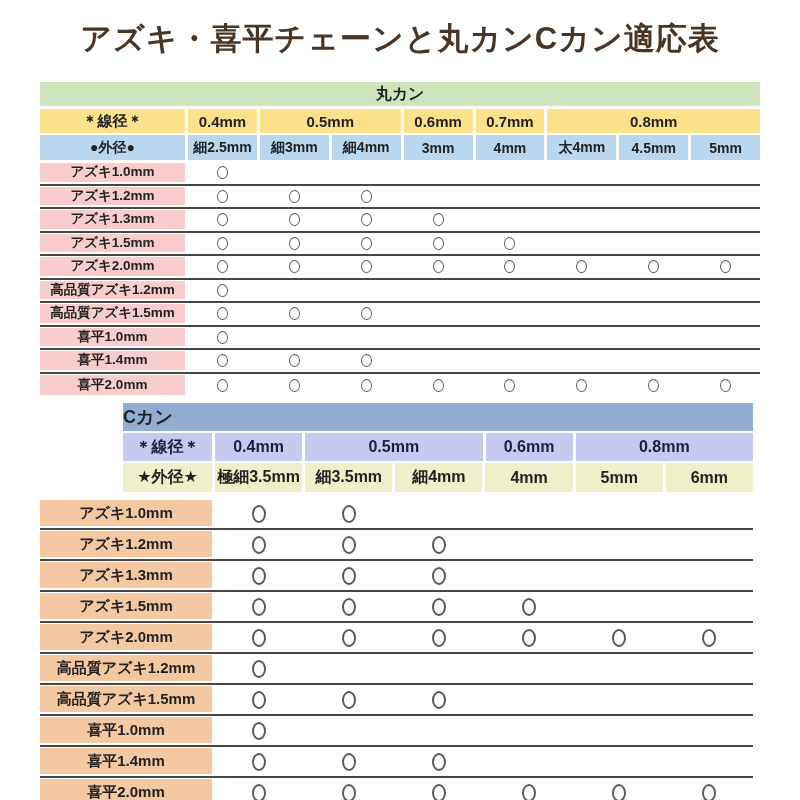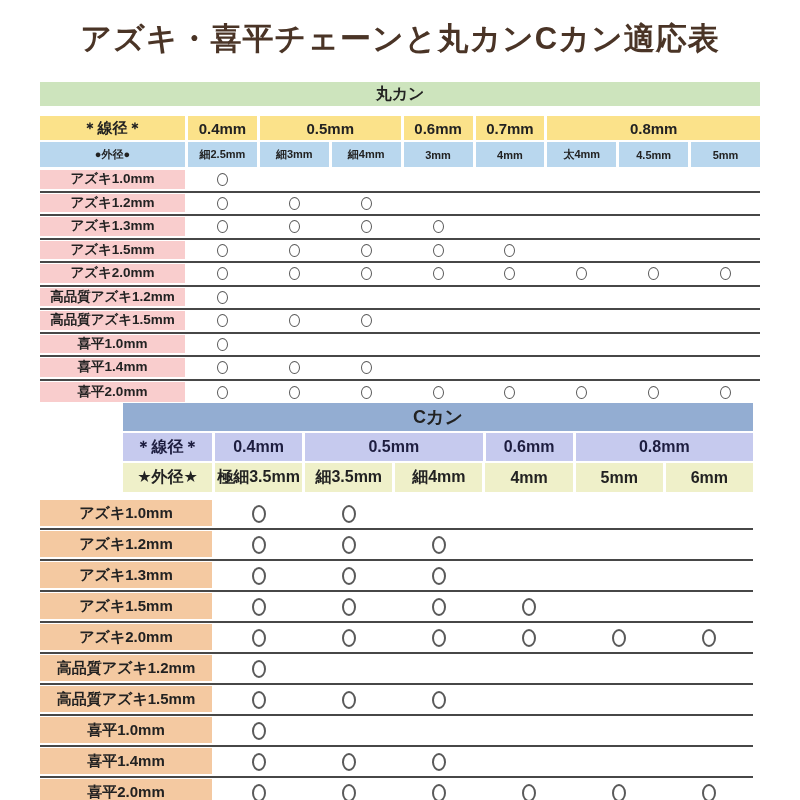--- a/index.html
+++ b/index.html
@@ -14,35 +14,35 @@
     color:var(--title-text);border-bottom:4px solid var(--title-underline);
     padding:6px 16px 25px;
   }
   
   .hcell,.rlabel,.mcell{display:flex;align-items:center;justify-content:center}
   .drow{box-sizing:border-box}
   .mk{border-radius:50%;box-sizing:border-box}
   
   #t1{position:absolute;left:40px;top:82px;width:720px}
   .t1-title{height:24px;line-height:24px;text-align:center;font-size:16px;
-    background:var(--marukan-header-bg);margin-bottom:10px}
+    background:var(--marukan-header-bg);margin-bottom:3px}
   .grid1{display:grid;grid-template-columns:145px repeat(8,1fr);column-gap:3px}
   .hrow{margin-bottom:2px}
   .wire1 .hcell{background:var(--wire-row-bg);height:24px;font-size:15px}
-  .outer1 .hcell{background:var(--outer-row-bg);height:25px;font-size:11px}
+  .outer1 .hcell{background:var(--outer-row-bg);height:25px;font-size:14px}
   .outer1{margin-bottom:2px}
   .r1{height:23.5px;border-bottom:2px solid #474747}
   .r1:last-child{border-bottom:none}
   .r1 .rlabel{background:var(--row-label-bg);font-size:13.5px;
     border-top:1px solid #fff;border-bottom:2px solid #fff}
   .mk1{width:11px;height:13px;border:1.5px solid #595959}
   
   #t2{position:absolute;left:40px;top:403px;width:713px}
   .t2-head{margin-left:83px;width:630px}
-  .t2-title{height:28px;line-height:28px;text-align:center;font-size:18px;
+  .t2-title{height:28px;line-height:28px;font-size:18px;
     background:var(--ckan-header-bg);margin-bottom:2px}
   .grid2h{display:grid;grid-template-columns:89px repeat(6,1fr);column-gap:3px}
   .wire2{margin-bottom:2px}
   .wire2 .hcell{background:var(--ckan-wire-bg);height:28px;font-size:16px;color:#1d1d3f}
   .outer2 .hcell{background:var(--ckan-outer-bg);height:29px;font-size:16px}
   .outer2{margin-bottom:7px}
   .grid2{display:grid;grid-template-columns:172px repeat(6,1fr);column-gap:3px}
   .r2{height:31px;border-bottom:2px solid #474747}
   .r2 .rlabel{background:var(--ckan-label-bg);font-size:15px;
     border-top:1px solid #fff;border-bottom:2px solid #fff}

